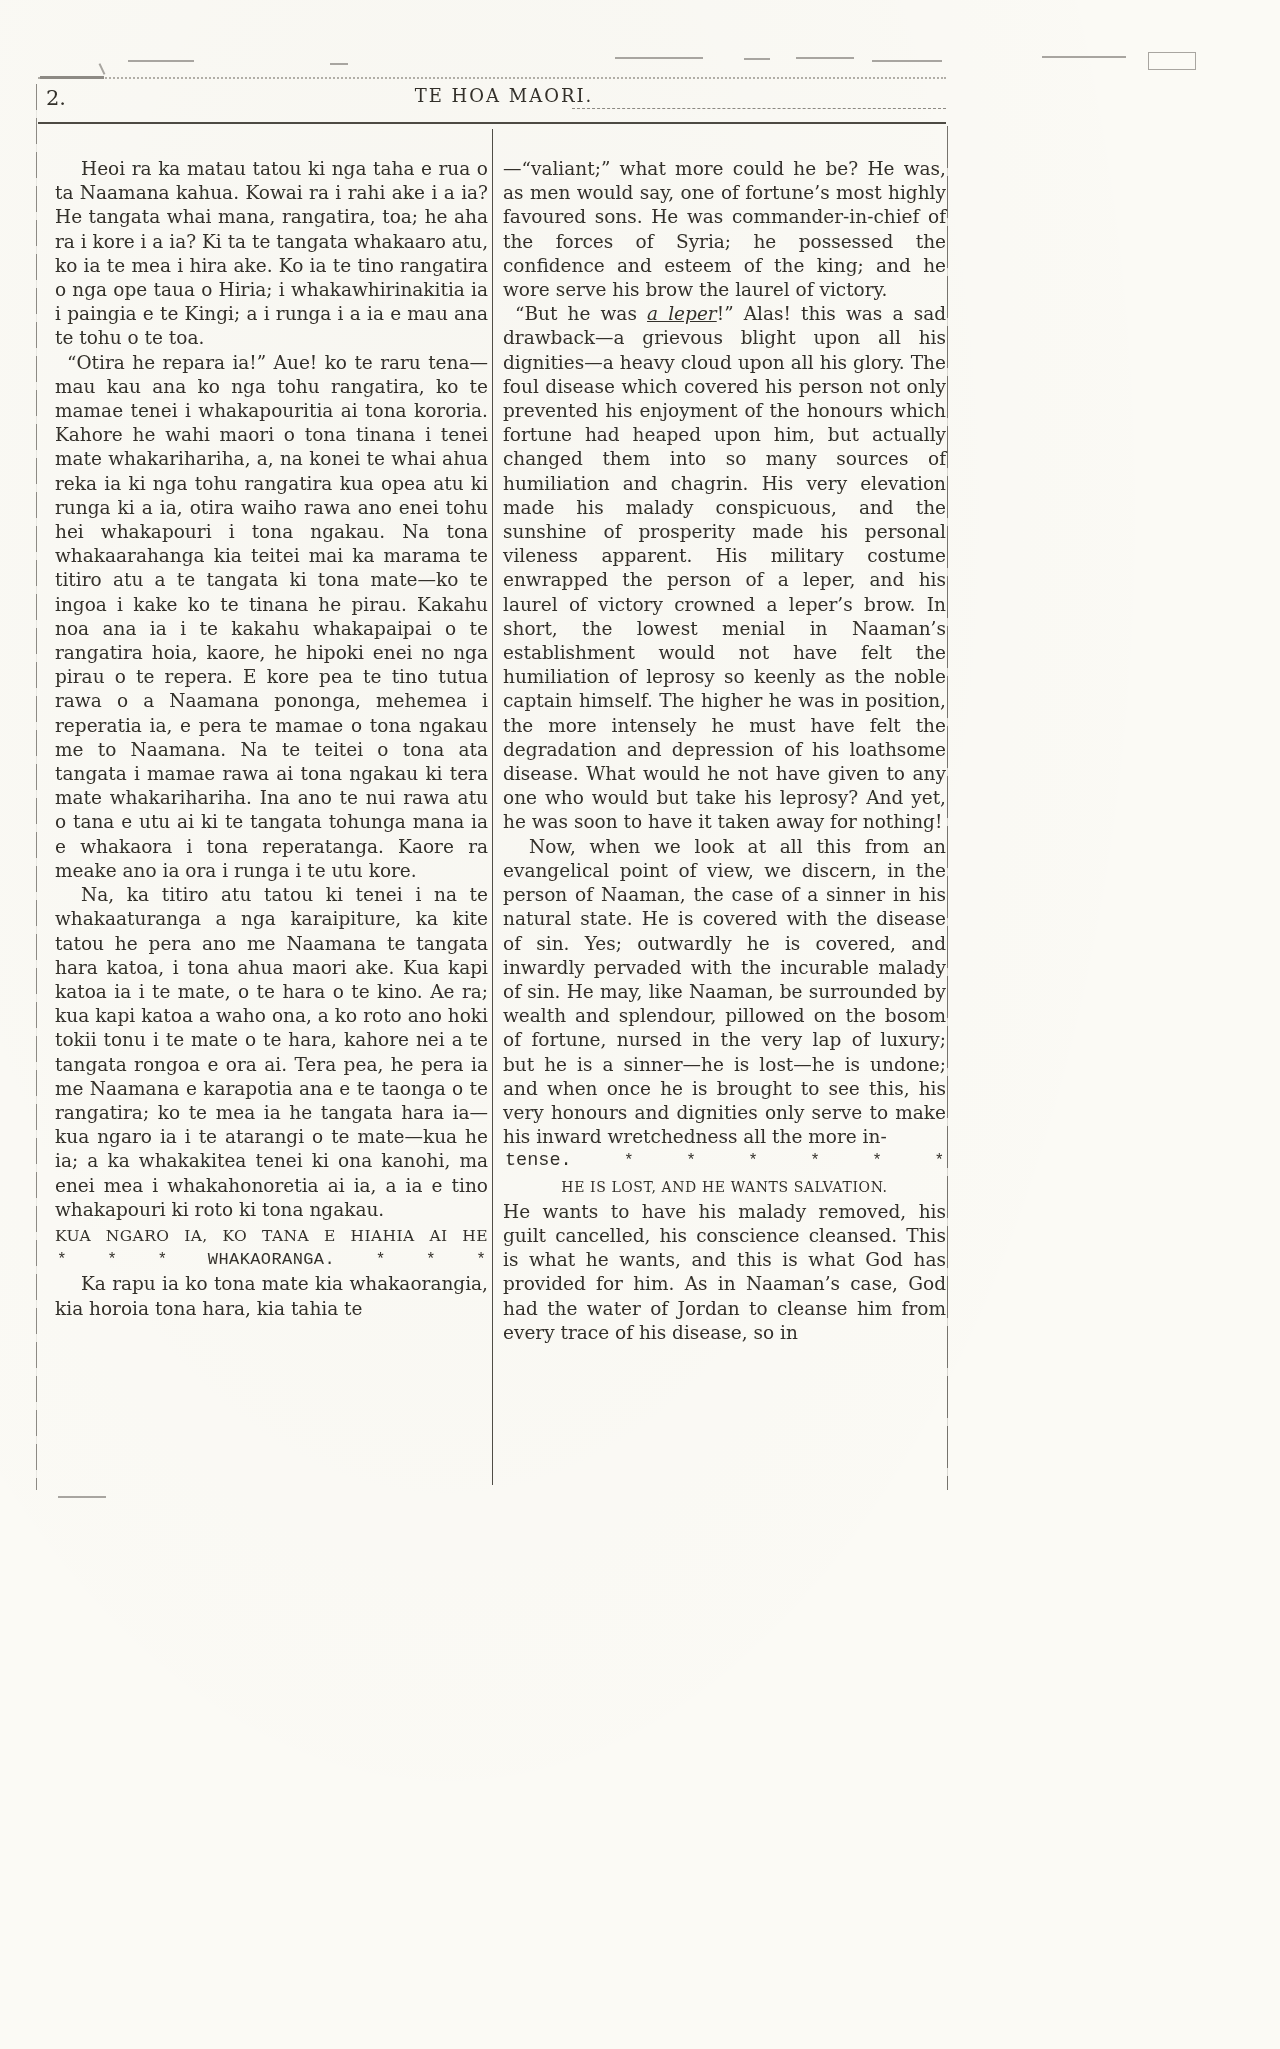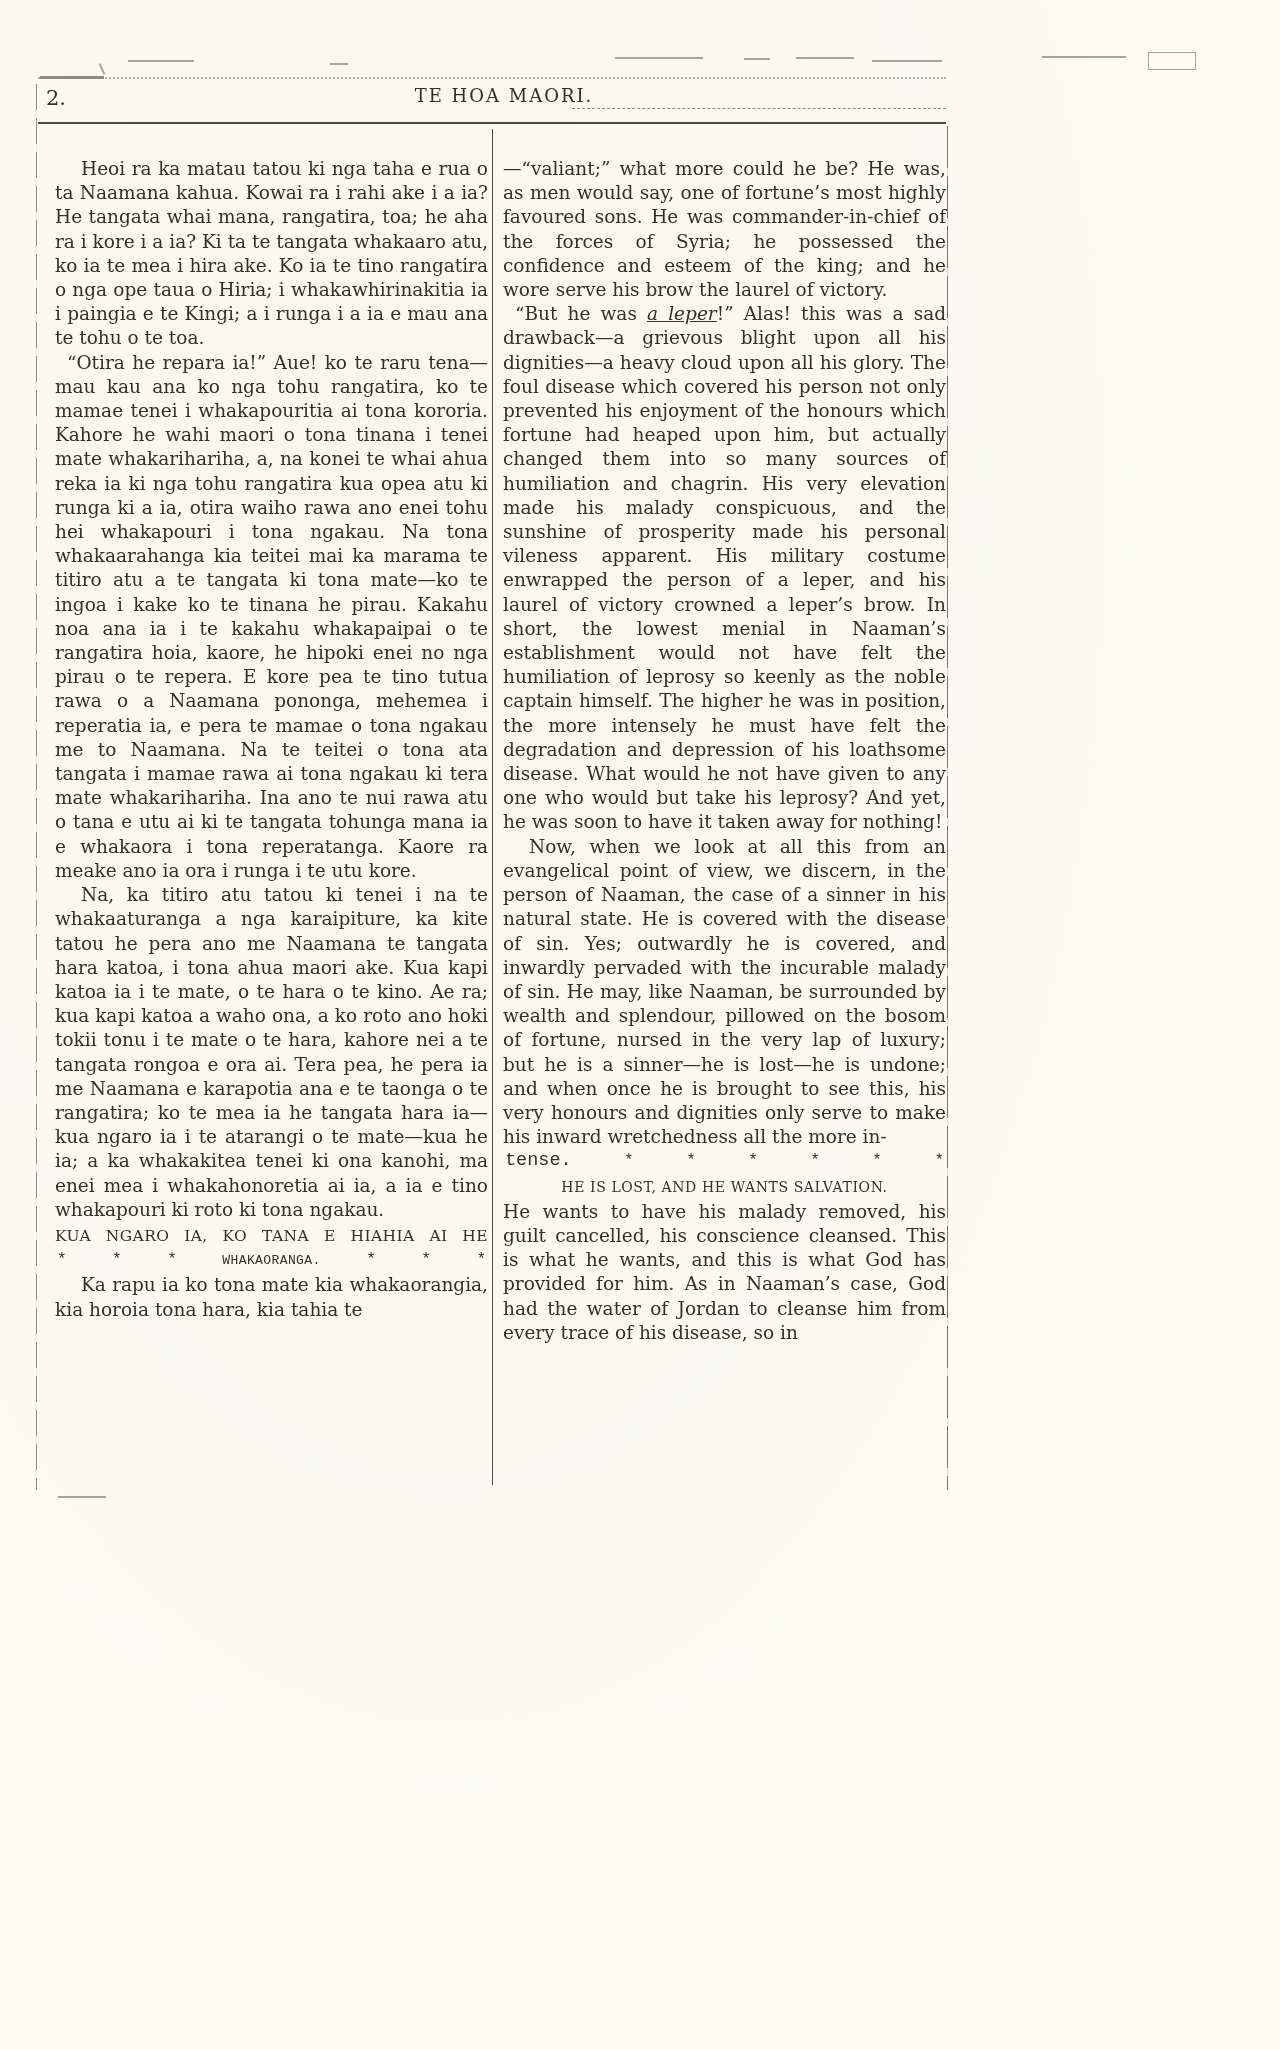--- a/index.html
+++ b/index.html
@@ -34,21 +34,21 @@
   
   .col { position: absolute; top: 126px; font-size: 18.5px; line-height: 24.2px; text-align: justify; margin-top: 31px; }
   .col-left  { left: 55px;  width: 433px; }
   .col-right { left: 503px; width: 443px; }
   .col p { margin: 0; }
   .indent { text-indent: 26px; }
   .small-indent { text-indent: 12px; }
 
   .sc-heading { font-size: 15.5px; line-height: 24.2px; letter-spacing: 0.4px;
     text-align: justify; text-align-last: justify; margin-top: 2px; }
-  .sc-word { font-size: 13px; letter-spacing: 0.4px; }
+  .sc-word { font-size: 17px; letter-spacing: 0.4px; }
   .star-row { display: flex; justify-content: space-between; align-items: baseline;
     line-height: 24.2px; padding: 0 2px; font-family: Liberation Mono, monospace; }
   .star { font-size: 16px; }
   .center-heading { text-align: center; text-align-last: center; font-size: 14px;
     letter-spacing: 0.6px; line-height: 24.2px; margin: 1px 0; }
   i { font-style: italic; text-decoration: underline; }
 </style>
 </head>
 <body>
 

